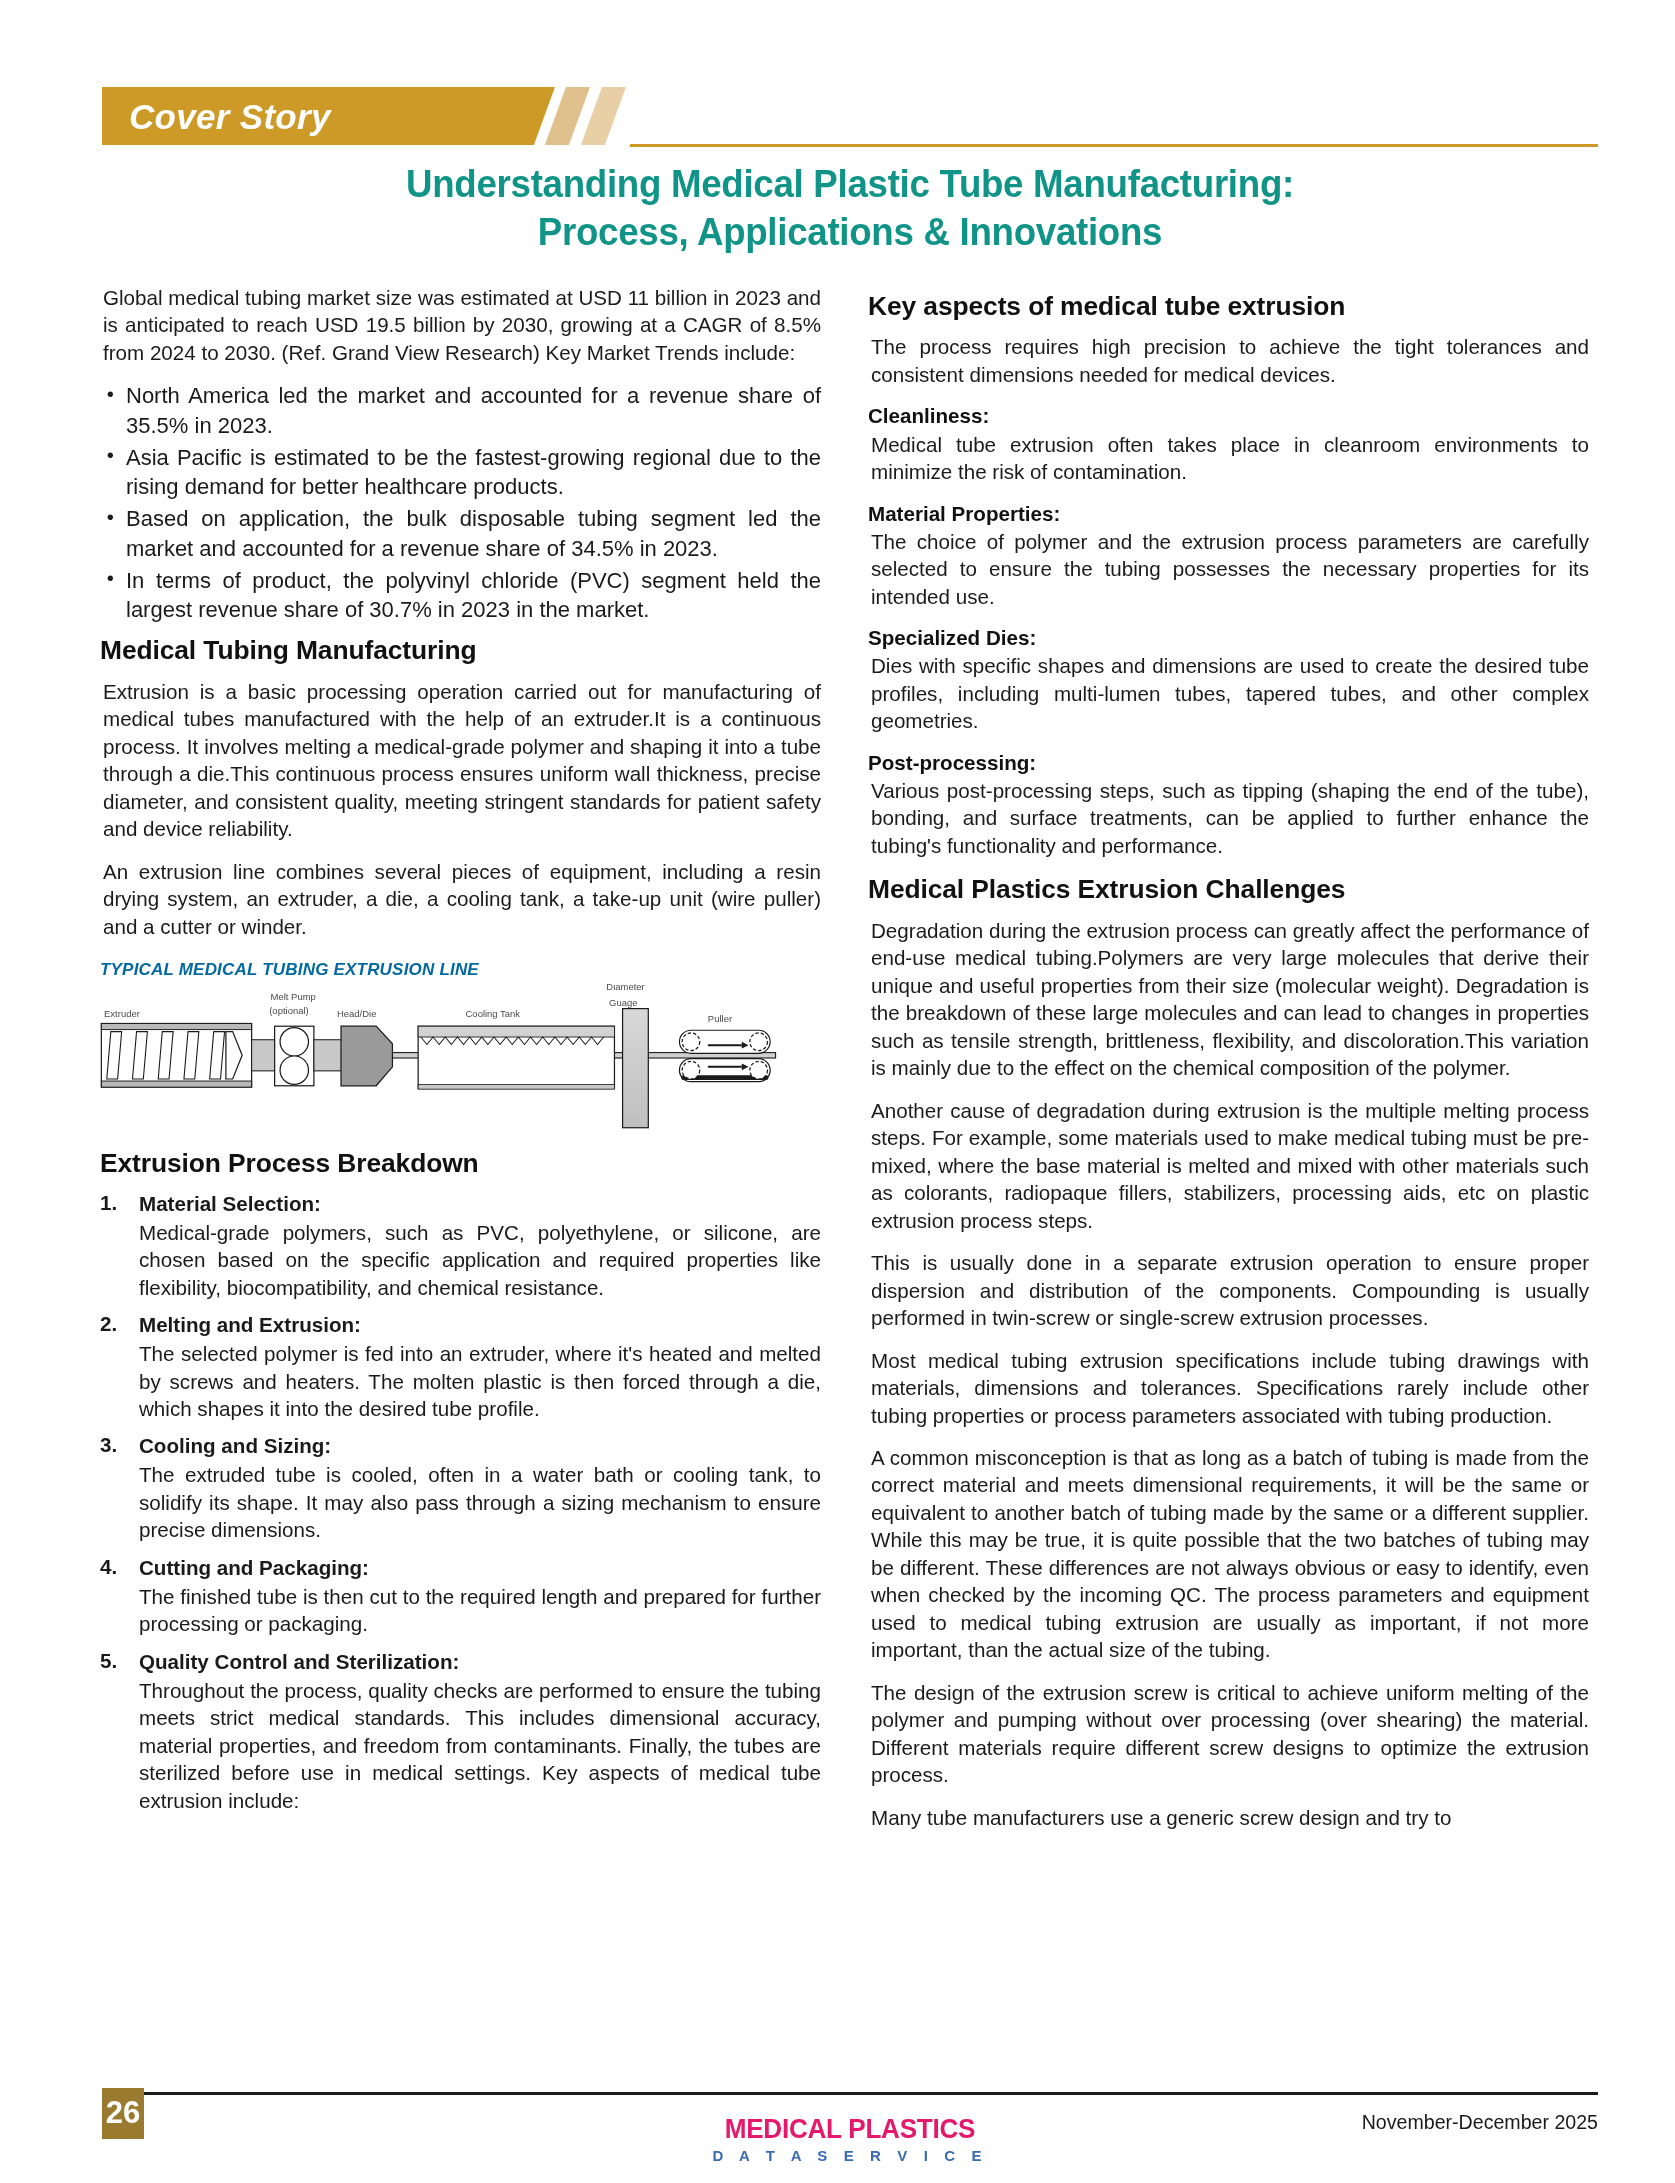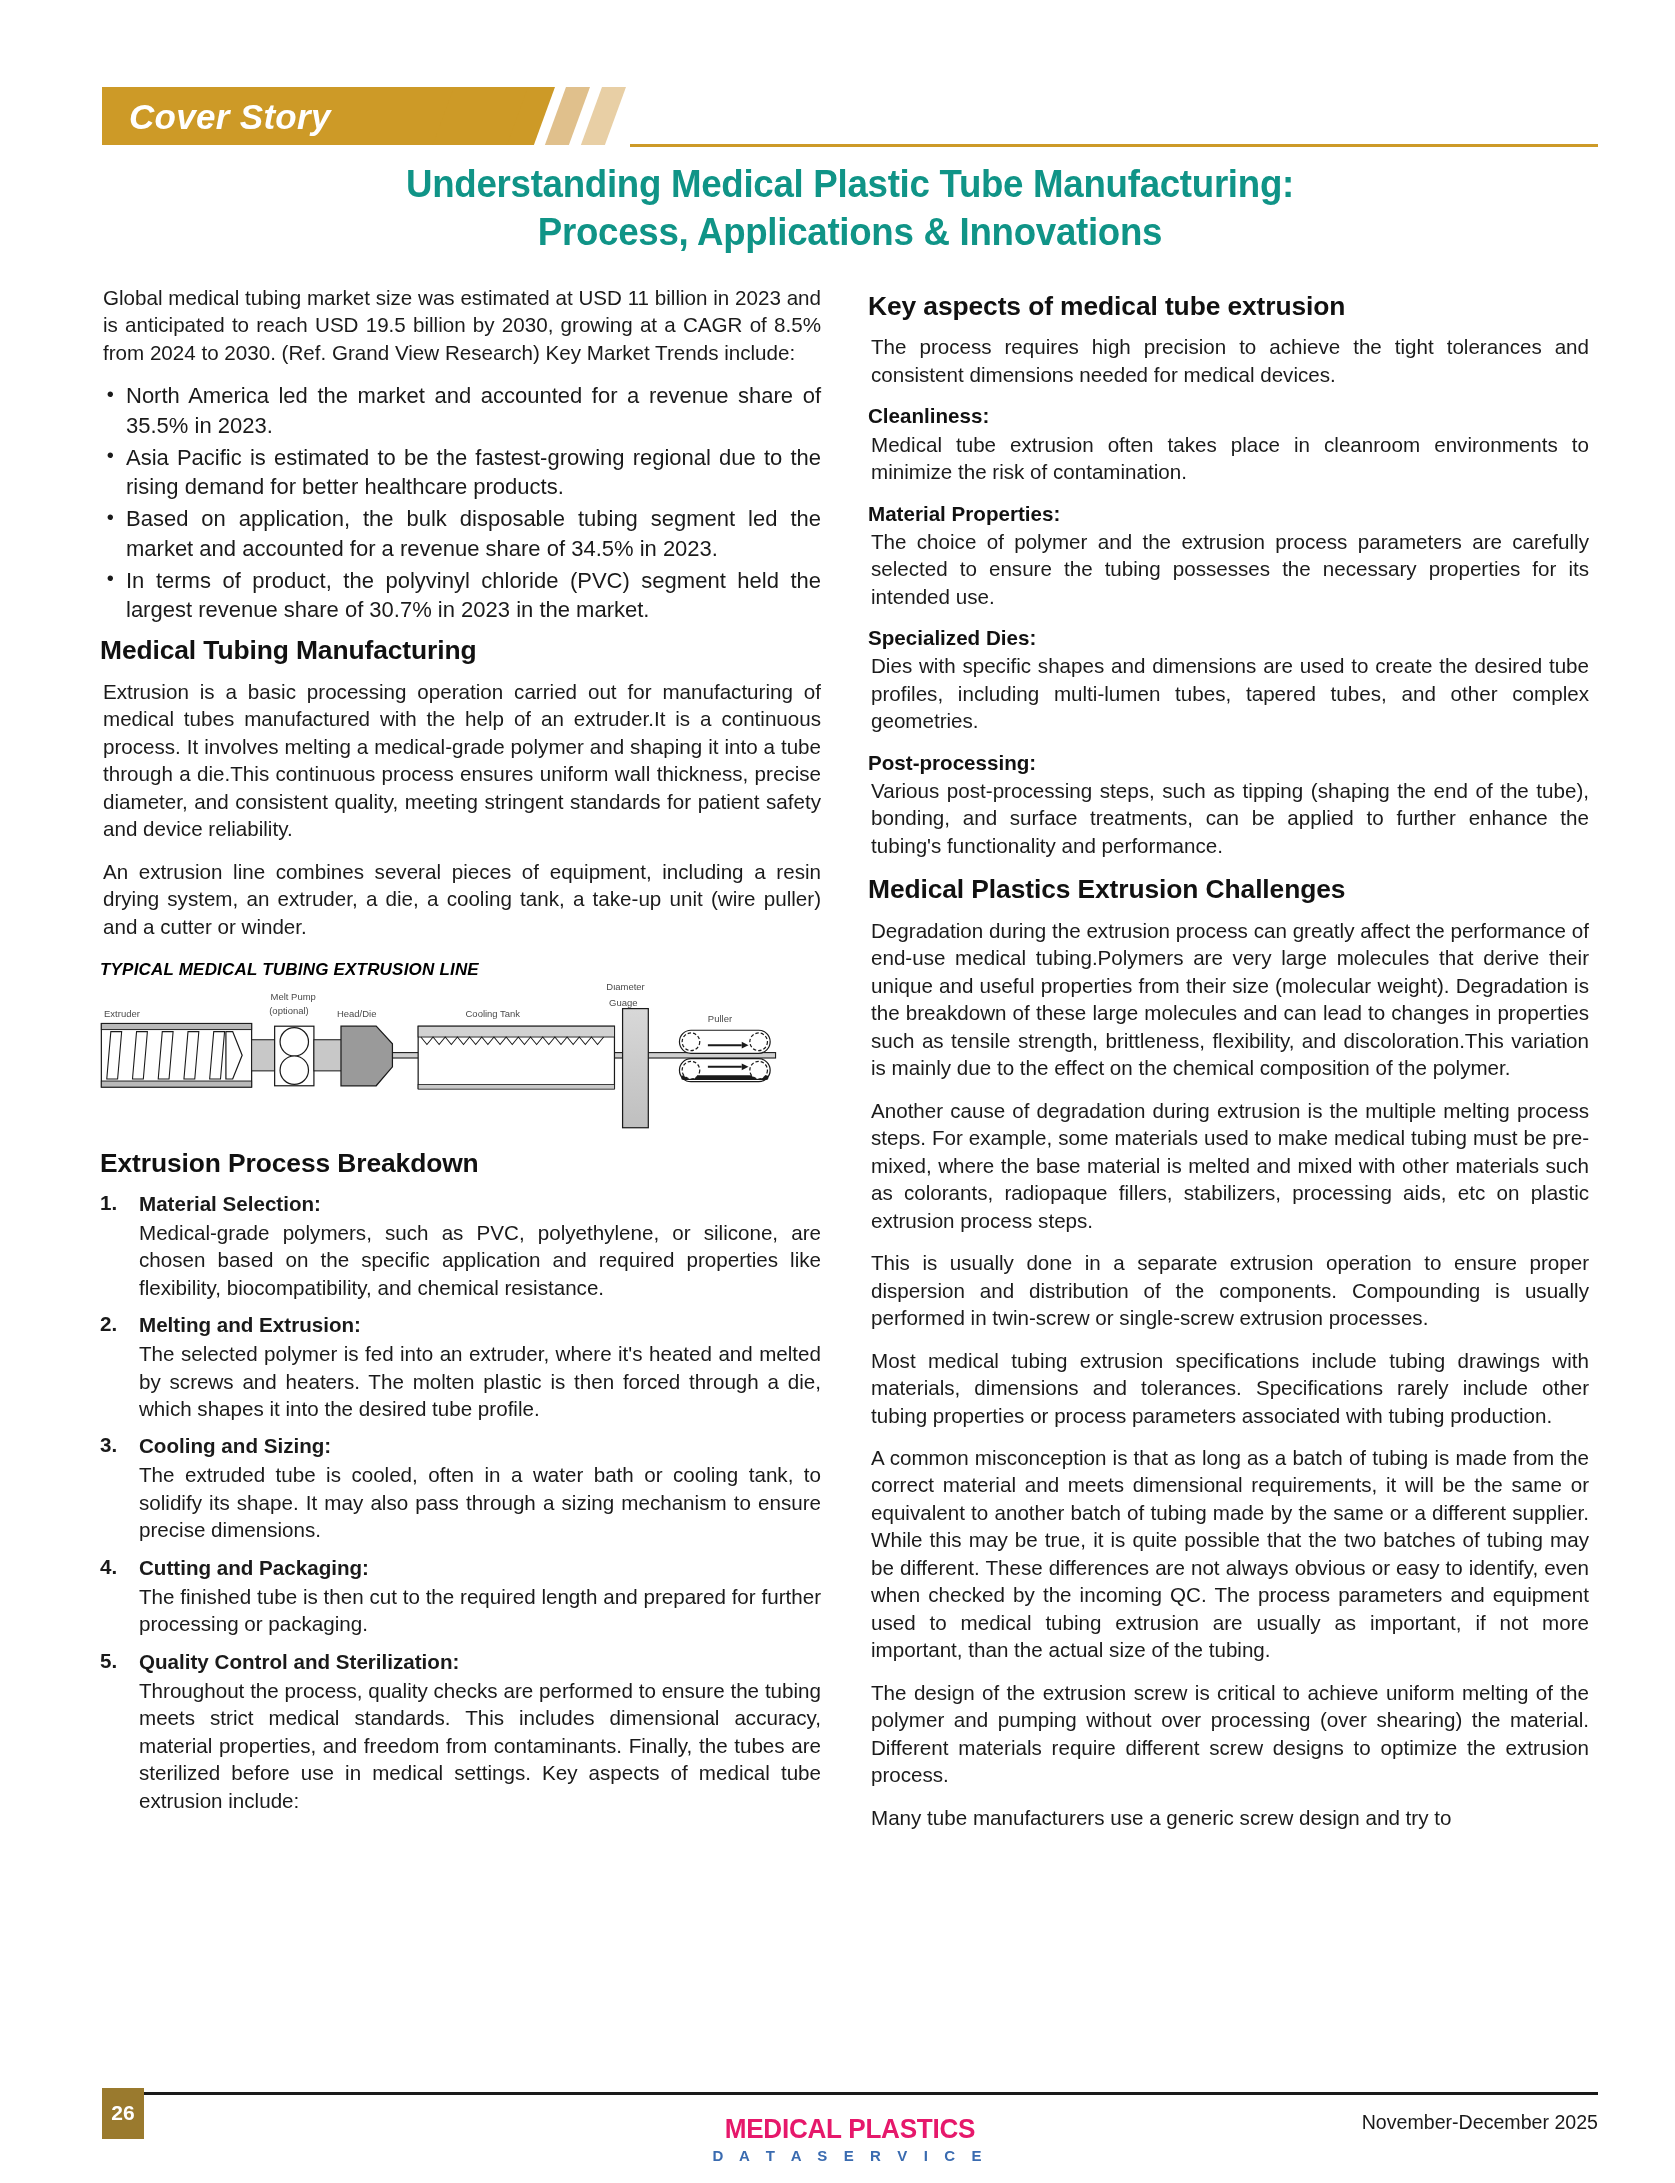--- a/index.html
+++ b/index.html
@@ -109,36 +109,36 @@
     font-size:20.6px;line-height:1.335;text-align:justify;display:block;
     margin-top:1.4px;
   }
 
   
   .diagram-wrap{
     margin:20.3px 0 17.6px 0;width:721px;
   }
   .diagram-caption{
     font-size:17px;font-weight:bold;font-style:italic;
-    letter-spacing:0.2px;margin-bottom:4.1px;color:#000000;
+    letter-spacing:0.2px;margin-bottom:4.1px;color:#0369a1;
   }
   .diagram-svg{display:block;width:704px;height:146px;}
 
   
   .footer{
     position:absolute;left:102px;top:2092px;width:1496px;height:81px;
   }
   .footer-rule{
     position:absolute;left:19px;top:0;width:1477px;height:2.7px;background:#1a1a1a;
   }
   .pagebox{
     position:absolute;left:0;top:-4.1px;width:42px;height:51px;
     background:#9a7a2e;color:#fff;
     display:flex;align-items:center;justify-content:center;
-    font-size:21px;font-weight:bold;
+    font-size:31px;font-weight:bold;
   }
   .logo{
     position:absolute;left:50%;top:22px;transform:translateX(-50%);
     text-align:center;
   }
   .logo-main{
     font-size:28.4px;font-weight:bold;color:#e6186b;letter-spacing:-0.3px;
     line-height:1;
     transform:scaleX(0.92);
   }

